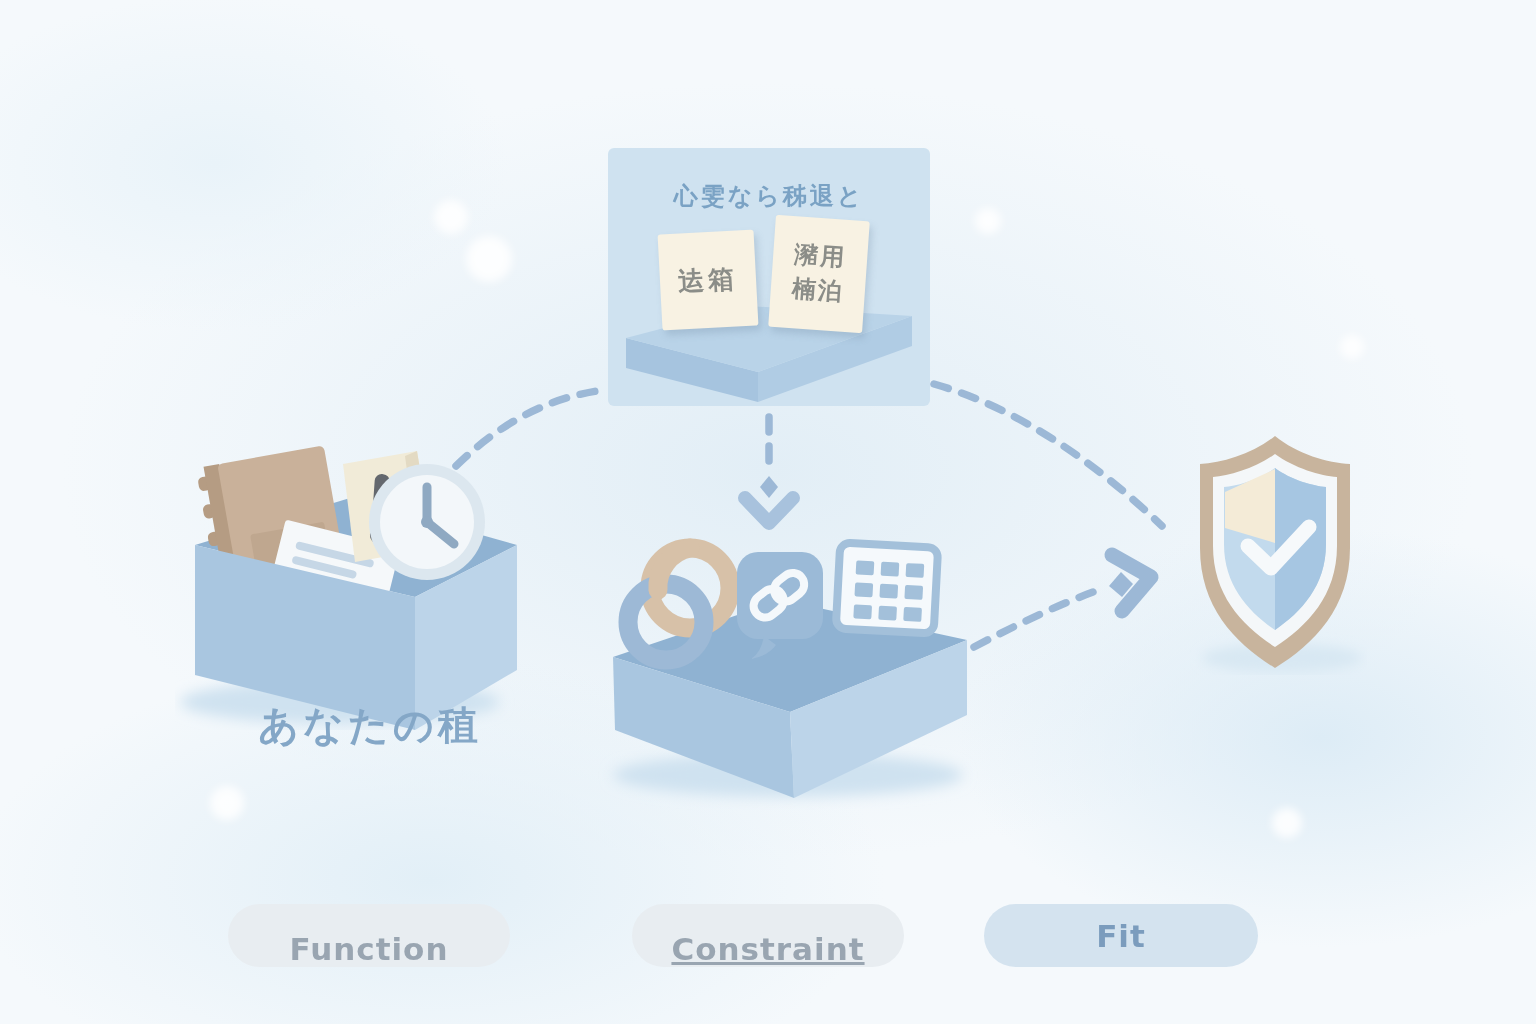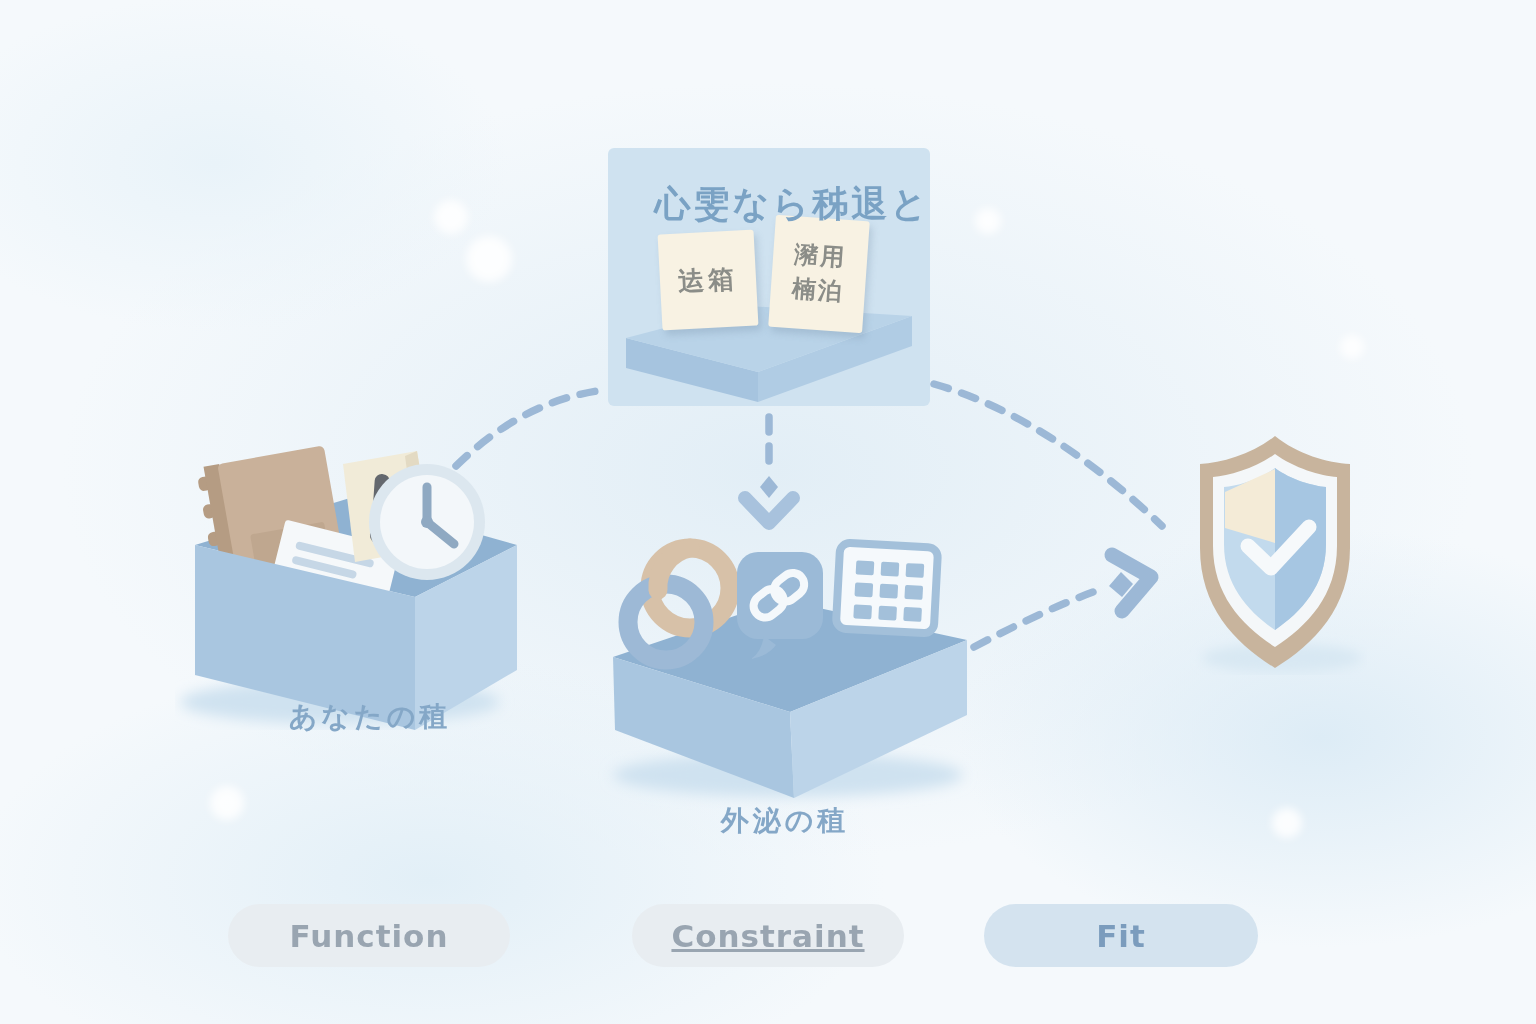--- a/index.html
+++ b/index.html
@@ -12,45 +12,45 @@
       radial-gradient(650px 320px at 28% 86%, #e2eff7 0%, rgba(226,239,247,0) 70%),
       radial-gradient(980px 540px at 50% 46%, #e2eef6 0%, rgba(226,238,246,0) 72%),
       #f5f9fc;
   }
   .glow{position:absolute;border-radius:50%;background:rgba(255,255,255,.85);filter:blur(4px);}
   .panel{
     position:absolute;left:608px;top:148px;width:322px;height:258px;
     background:#cfe2f0;border-radius:6px;
   }
   .panel-title{
-    position:absolute;left:0;top:32px;width:100%;text-align:right;
-    font-size:36px;font-weight:700;color:#7aa2c4;letter-spacing:3px;
+    position:absolute;left:0;top:32px;width:100%;text-align:center;
+    font-size:24px;font-weight:700;color:#7aa2c4;letter-spacing:3px;
   }
   .slab{position:absolute;left:0;top:150px;}
   .note-card{
     position:absolute;background:#f8f2e3;border-radius:3px;
     box-shadow:3px 5px 7px rgba(110,135,160,.28);
     display:flex;flex-direction:column;align-items:center;justify-content:center;
     color:#8b8d88;font-weight:700;
   }
   .note-left{left:52px;top:84px;width:96px;height:96px;transform:rotate(-3deg);font-size:26px;letter-spacing:4px;}
   .note-right{left:164px;top:70px;width:94px;height:112px;transform:rotate(4deg);font-size:24px;line-height:1.4;letter-spacing:2px;}
   .illus{position:absolute;}
   .box-label{
-    position:absolute;text-align:center;font-size:28px;font-weight:700;color:#84a7c7;letter-spacing:4px;
+    position:absolute;text-align:center;font-size:40px;font-weight:700;color:#84a7c7;letter-spacing:4px;
   }
   .label-your{left:250px;top:698px;width:240px;}
   .label-external{left:655px;top:802px;width:260px;}
   .arrow-layer{position:absolute;left:0;top:0;z-index:6;pointer-events:none;}
   .pill{
     position:absolute;top:904px;height:63px;border-radius:32px;
     display:flex;align-items:center;justify-content:center;
     font-size:31px;font-weight:700;letter-spacing:1px;
   }
-  .pill-gray{background:#e8edf1;color:#99a5b1;}
+  .pill-gray{background:#e8edf1;color:#99a5b1;align-items:flex-end;}
   .pill-blue{background:#d4e3ef;color:#7b9cbd;}
   .pill-function{left:228px;width:282px;}
   .pill-constraint{left:632px;width:272px;text-decoration:underline;}
   .pill-fit{left:984px;width:274px;}
 </style>
 </head>
 <body>
 
 <div class="canvas">
 
@@ -161,21 +161,20 @@
           <rect x="282" y="64" width="18" height="14" rx="2"></rect>
           <rect x="307" y="64" width="18" height="14" rx="2"></rect>
         <rect x="257" y="86" width="18" height="14" rx="2"></rect>
           <rect x="282" y="86" width="18" height="14" rx="2"></rect>
           <rect x="307" y="86" width="18" height="14" rx="2"></rect>
       </g>
     </g>
     <polygon points="15,137 192,192 196,278 17,210" fill="#a9c6e0"></polygon>
     <polygon points="192,192 369,120 369,195 196,278" fill="#bcd4e9"></polygon>
   </svg>
-  <div class="box-label label-external">外泌の稙</div>
 
   <svg class="illus" style="left:1182px;top:430px;" width="185" height="245" viewBox="0 0 185 245">
     <defs>
         <filter id="soft3" x="-40%" y="-40%" width="180%" height="180%">
           <feGaussianBlur stdDeviation="6"></feGaussianBlur>
         </filter>
       </defs>
     <ellipse cx="100" cy="228" rx="80" ry="14" fill="#d8e8f3" filter="url(#soft3)"></ellipse>
     <path d="M93,6 C115,24 146,33 168,34 L168,118 C168,178 132,214 93,238 C54,214 18,178 18,118 L18,34 C40,33 71,24 93,6 Z" fill="#c8b49d"></path>
     <path d="M93,24 C112,38 139,46 155,47 L155,116 C155,166 125,196 93,217 C61,196 31,166 31,116 L31,47 C47,46 74,38 93,24 Z" fill="#f4f7f9"></path>

